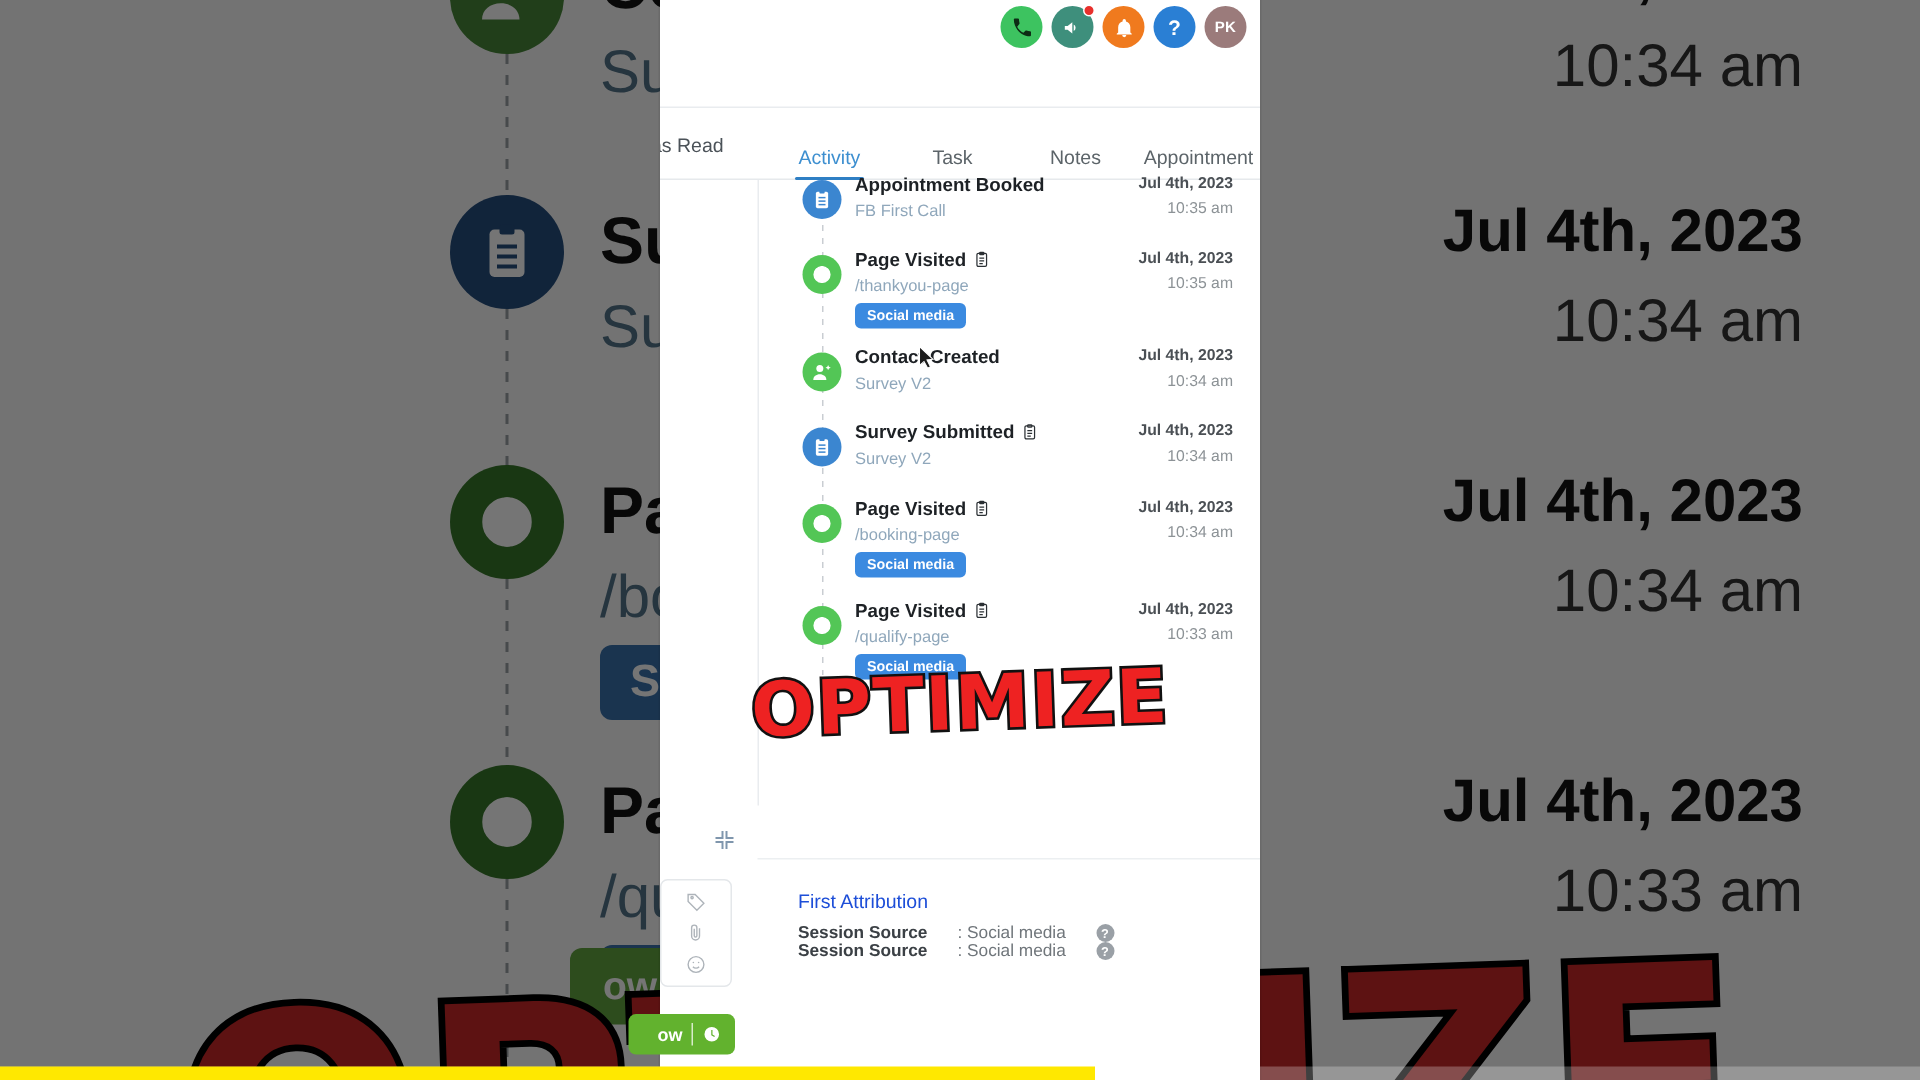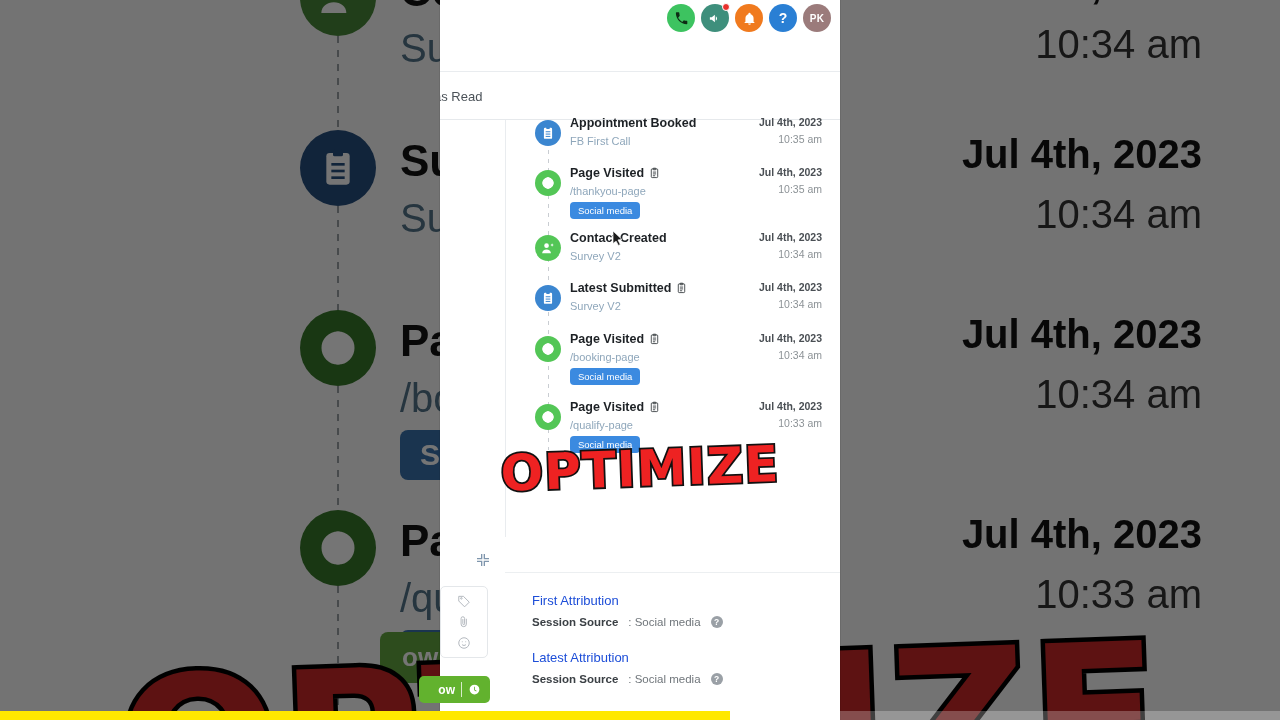--- a/index.html
+++ b/index.html
@@ -153,21 +153,21 @@
   .tl-title {
     font-size:12.5px; font-weight:600; color:#1d2125;
     display:flex; align-items:center; gap:5px; white-space:nowrap;
   }
   .tl-title .clip { width:11px; height:12px; flex:none; }
   .tl-sub {
     margin-top:5px; font-size:11px; color:#8fa7bb; white-space:nowrap;
   }
   .tl-badge {
     display:inline-block; margin-top:5px;
-    background:#3b8ae0; color:#fff; font-size:9.5px; font-weight:400;
+    background:#3b8ae0; color:#fff; font-size:9.5px; font-weight:700;
     padding:3px 8px; border-radius:4px; white-space:nowrap;
   }
   .tl-when {
     position:absolute; right:18px; top:-4px; text-align:right;
   }
   .tl-date { font-size:10.5px; font-weight:700; color:#4a4f54; white-space:nowrap; }
   .tl-time { font-size:10.5px; color:#8c9296; margin-top:5px; white-space:nowrap; }
 
   
   .cursor { position:absolute; left:612px; top:230px; width:12px; height:18px; z-index:40; }
@@ -208,21 +208,21 @@
   
   .attrib {
     position:absolute; left:505px; top:572px; width:335px; height:148px;
     background:#fff; border-top:1px solid #eceff1; padding:20px 0 0 27px; z-index:14;
   }
   .attrib-h {
     font-size:13px; color:#1d4ed8; font-weight:400; margin-bottom:8px;
   }
   .attrib-h2 { margin-top:22px; }
   .attrib-line {
-    font-size:11.5px; color:#70767b; display:flex; align-items:center; gap:10px;
+    font-size:11.5px; color:#70767b; display:flex; align-items:center; gap:20px;
   }
   .attrib-line b { color:#3b4045; font-weight:700; }
   .qmark {
     width:12px; height:12px; border-radius:50%; background:#9aa0a6; color:#fff;
     font-size:8.5px; font-weight:700; display:inline-flex;
     align-items:center; justify-content:center; flex:none;
   }
 
   
   .yt-bar { position:absolute; left:0; bottom:0; width:1280px; height:9px; background:rgba(255,255,255,.25); z-index:60; }
@@ -327,20 +327,26 @@
               <path d="M12 22a2.2 2.2 0 002.2-2.2H9.8A2.2 2.2 0 0012 22zm6.5-5v-5.5c0-3.1-1.9-5.6-4.7-6.3v-.7a1.8 1.8 0 10-3.6 0v.7c-2.8.7-4.7 3.2-4.7 6.3V17l-1.5 1.5v.8h16v-.8z"></path>
             </svg>
         </div>
         <div class="circ c-help">?</div>
         <div class="circ c-avatar">PK</div>
       </div>
     </div>
 
     <div class="tabbar">
       <div class="leftover-label">as Read</div>
+      <div class="tabs">
+        <div class="tab active">Activity</div>
+        <div class="tab">Task</div>
+        <div class="tab">Notes</div>
+        <div class="tab">Appointment</div>
+      </div>
     </div>
 
     <div class="split-divider"></div>
 
     <div class="timeline">
       <div class="tl-dash"></div>
 
       <div class="tl-item" style="top:0">
         <div class="tl-icon ic-blue">
           <svg viewBox="0 0 24 24">
@@ -414,21 +420,21 @@
           <svg viewBox="0 0 24 24">
               <rect x="5" y="3" width="14" height="19" rx="2"></rect>
               <rect x="9" y="1" width="6" height="4" rx="1" fill="#3b86d0"></rect>
               <rect x="8" y="9" width="8" height="1.7" fill="#3b86d0"></rect>
               <rect x="8" y="13" width="8" height="1.7" fill="#3b86d0"></rect>
               <rect x="8" y="17" width="8" height="1.7" fill="#3b86d0"></rect>
             </svg>
         </div>
         <div class="tl-body">
           <div class="tl-title">
-            <span>Latest Submitted</span>
+            <span>Survey Submitted</span>
             <svg class="clip" viewBox="0 0 24 24" fill="none" stroke="#2b3034" stroke-width="1.8">
                 <rect x="5" y="3" width="14" height="19" rx="2"></rect>
                 <rect x="9" y="1.5" width="6" height="3.5" rx="1"></rect>
                 <path d="M8.5 10h7M8.5 14h7M8.5 18h5"></path>
               </svg>
           </div>
           <div class="tl-sub">Survey V2</div>
         </div>
         <div class="tl-when">
           <div class="tl-date">Jul 4th, 2023</div>
@@ -524,21 +530,20 @@
       </svg>
   </div>
 
   <div class="attrib">
     <div class="attrib-h">First Attribution</div>
     <div class="attrib-line">
       <b>Session Source</b>
         <span>: Social media</span>
       <span class="qmark">?</span>
     </div>
-    <div class="attrib-h attrib-h2">Latest Attribution</div>
     <div class="attrib-line">
       <b>Session Source</b>
         <span>: Social media</span>
       <span class="qmark">?</span>
     </div>
   </div>
 
   <div class="yt-bar">
     <div class="yt-fill" style="width: 57%; background: rgb(255, 232, 0);"></div>
   </div>

